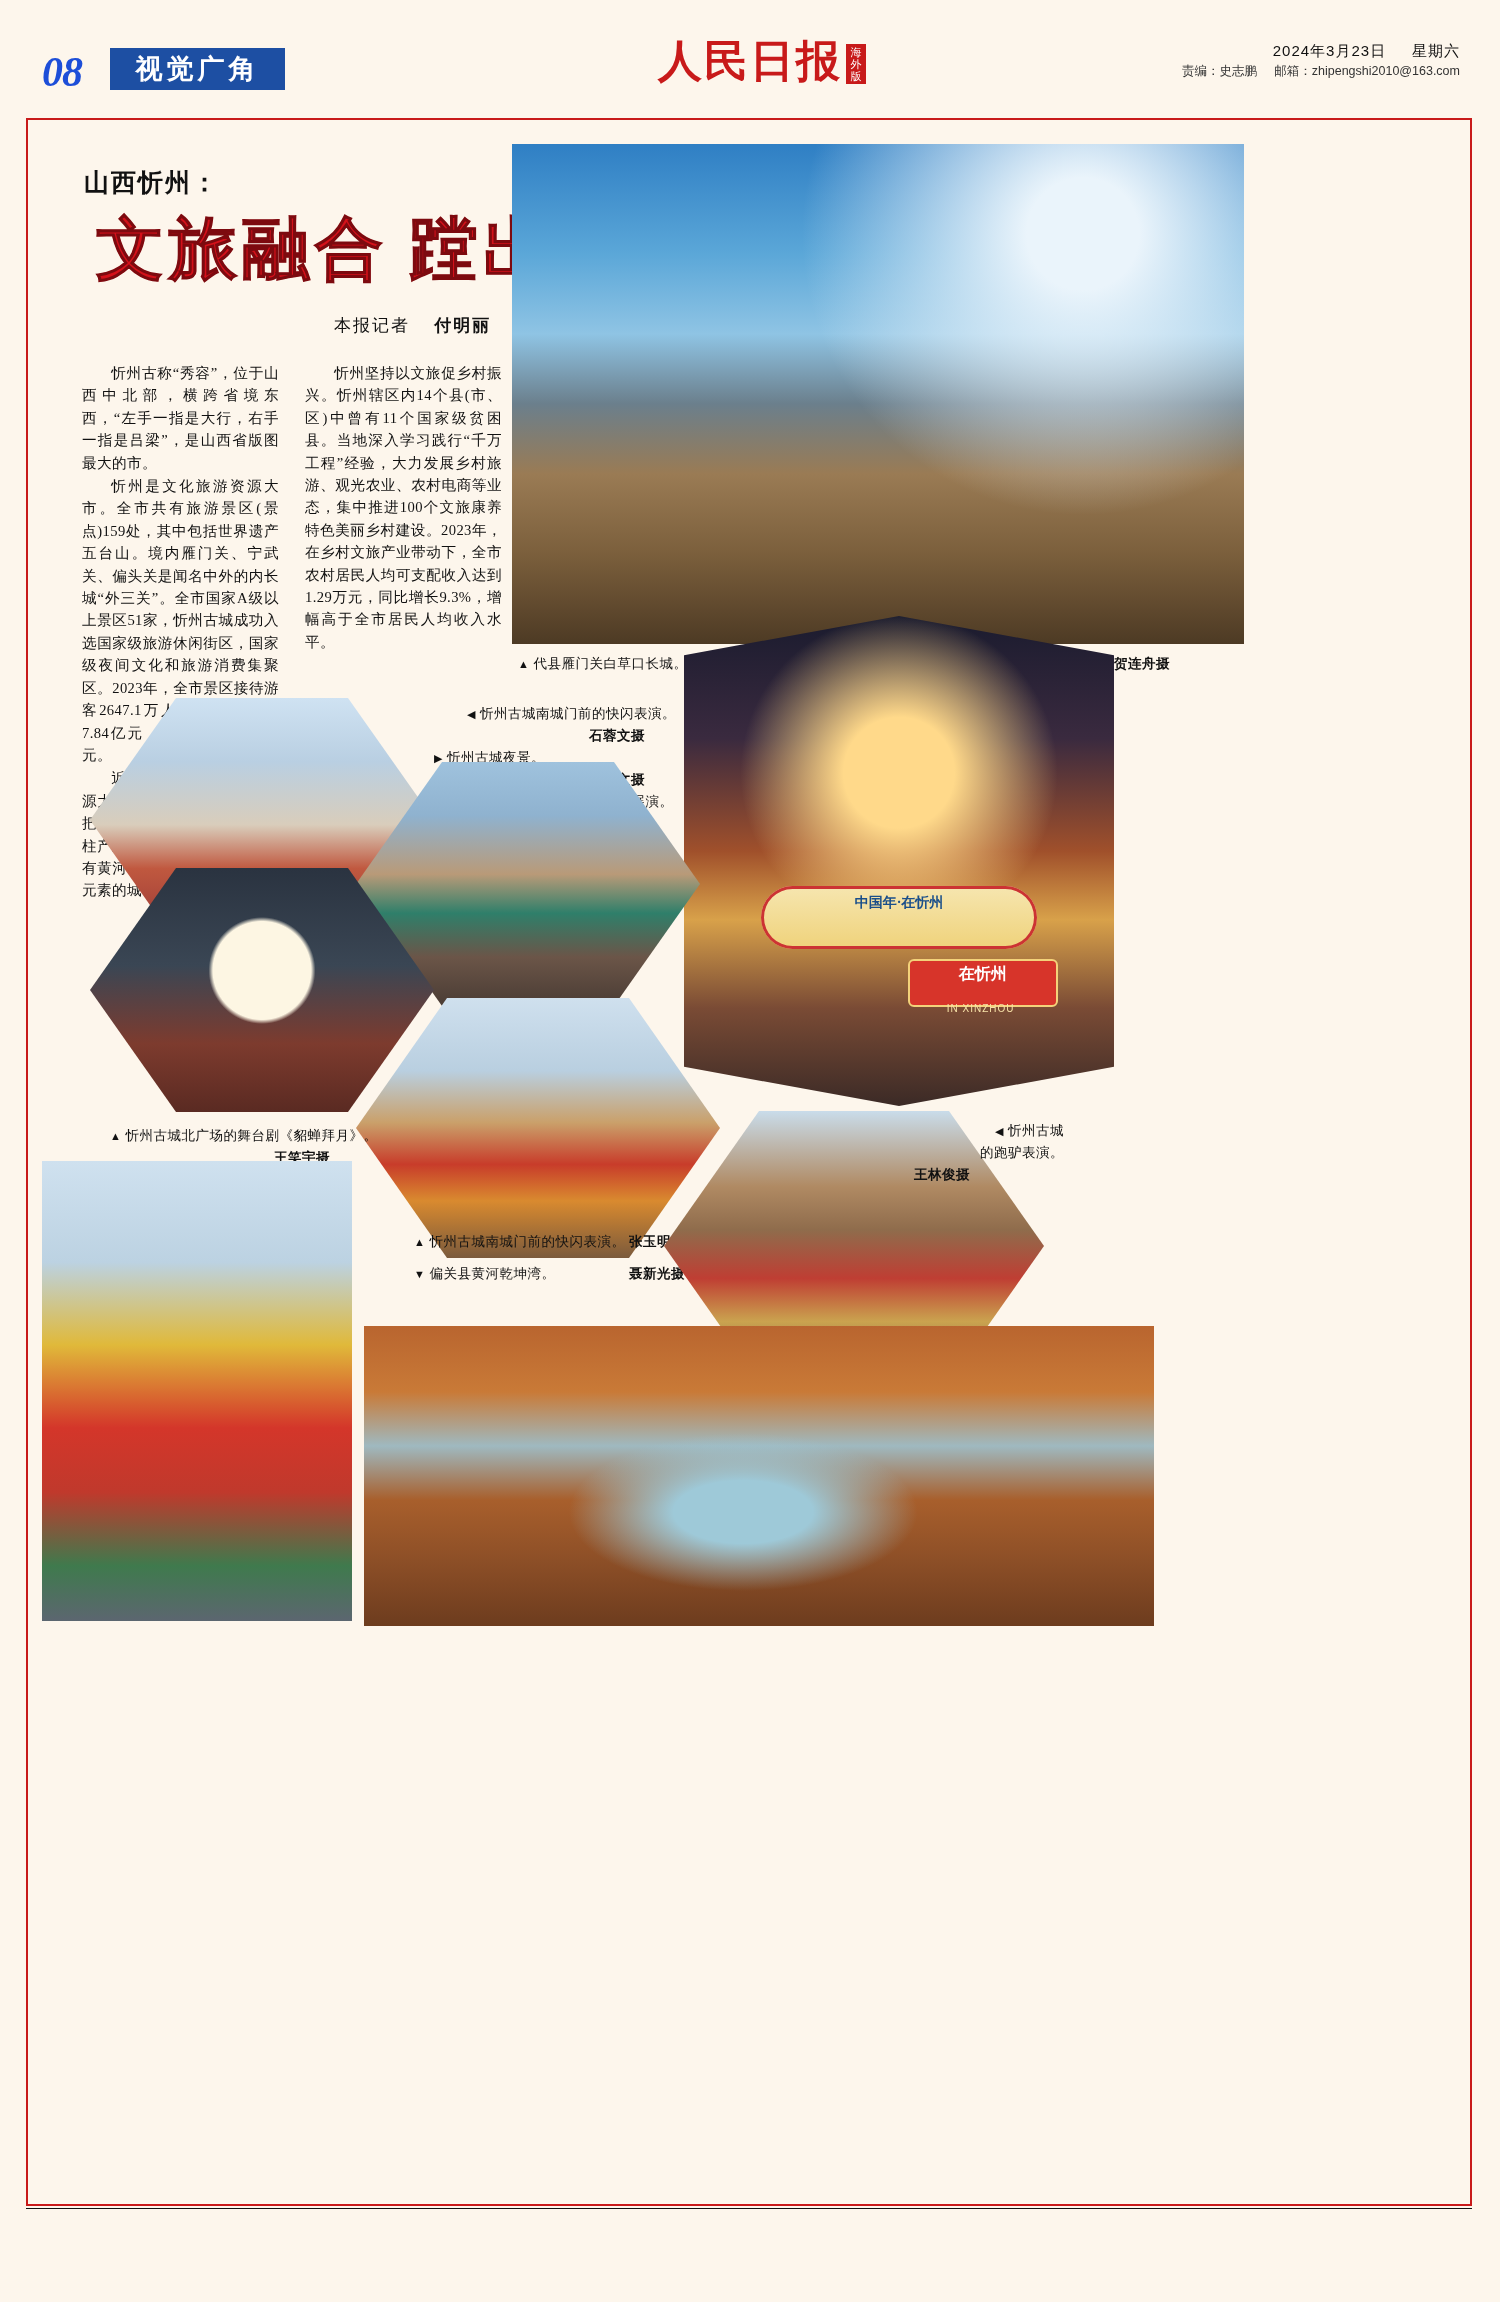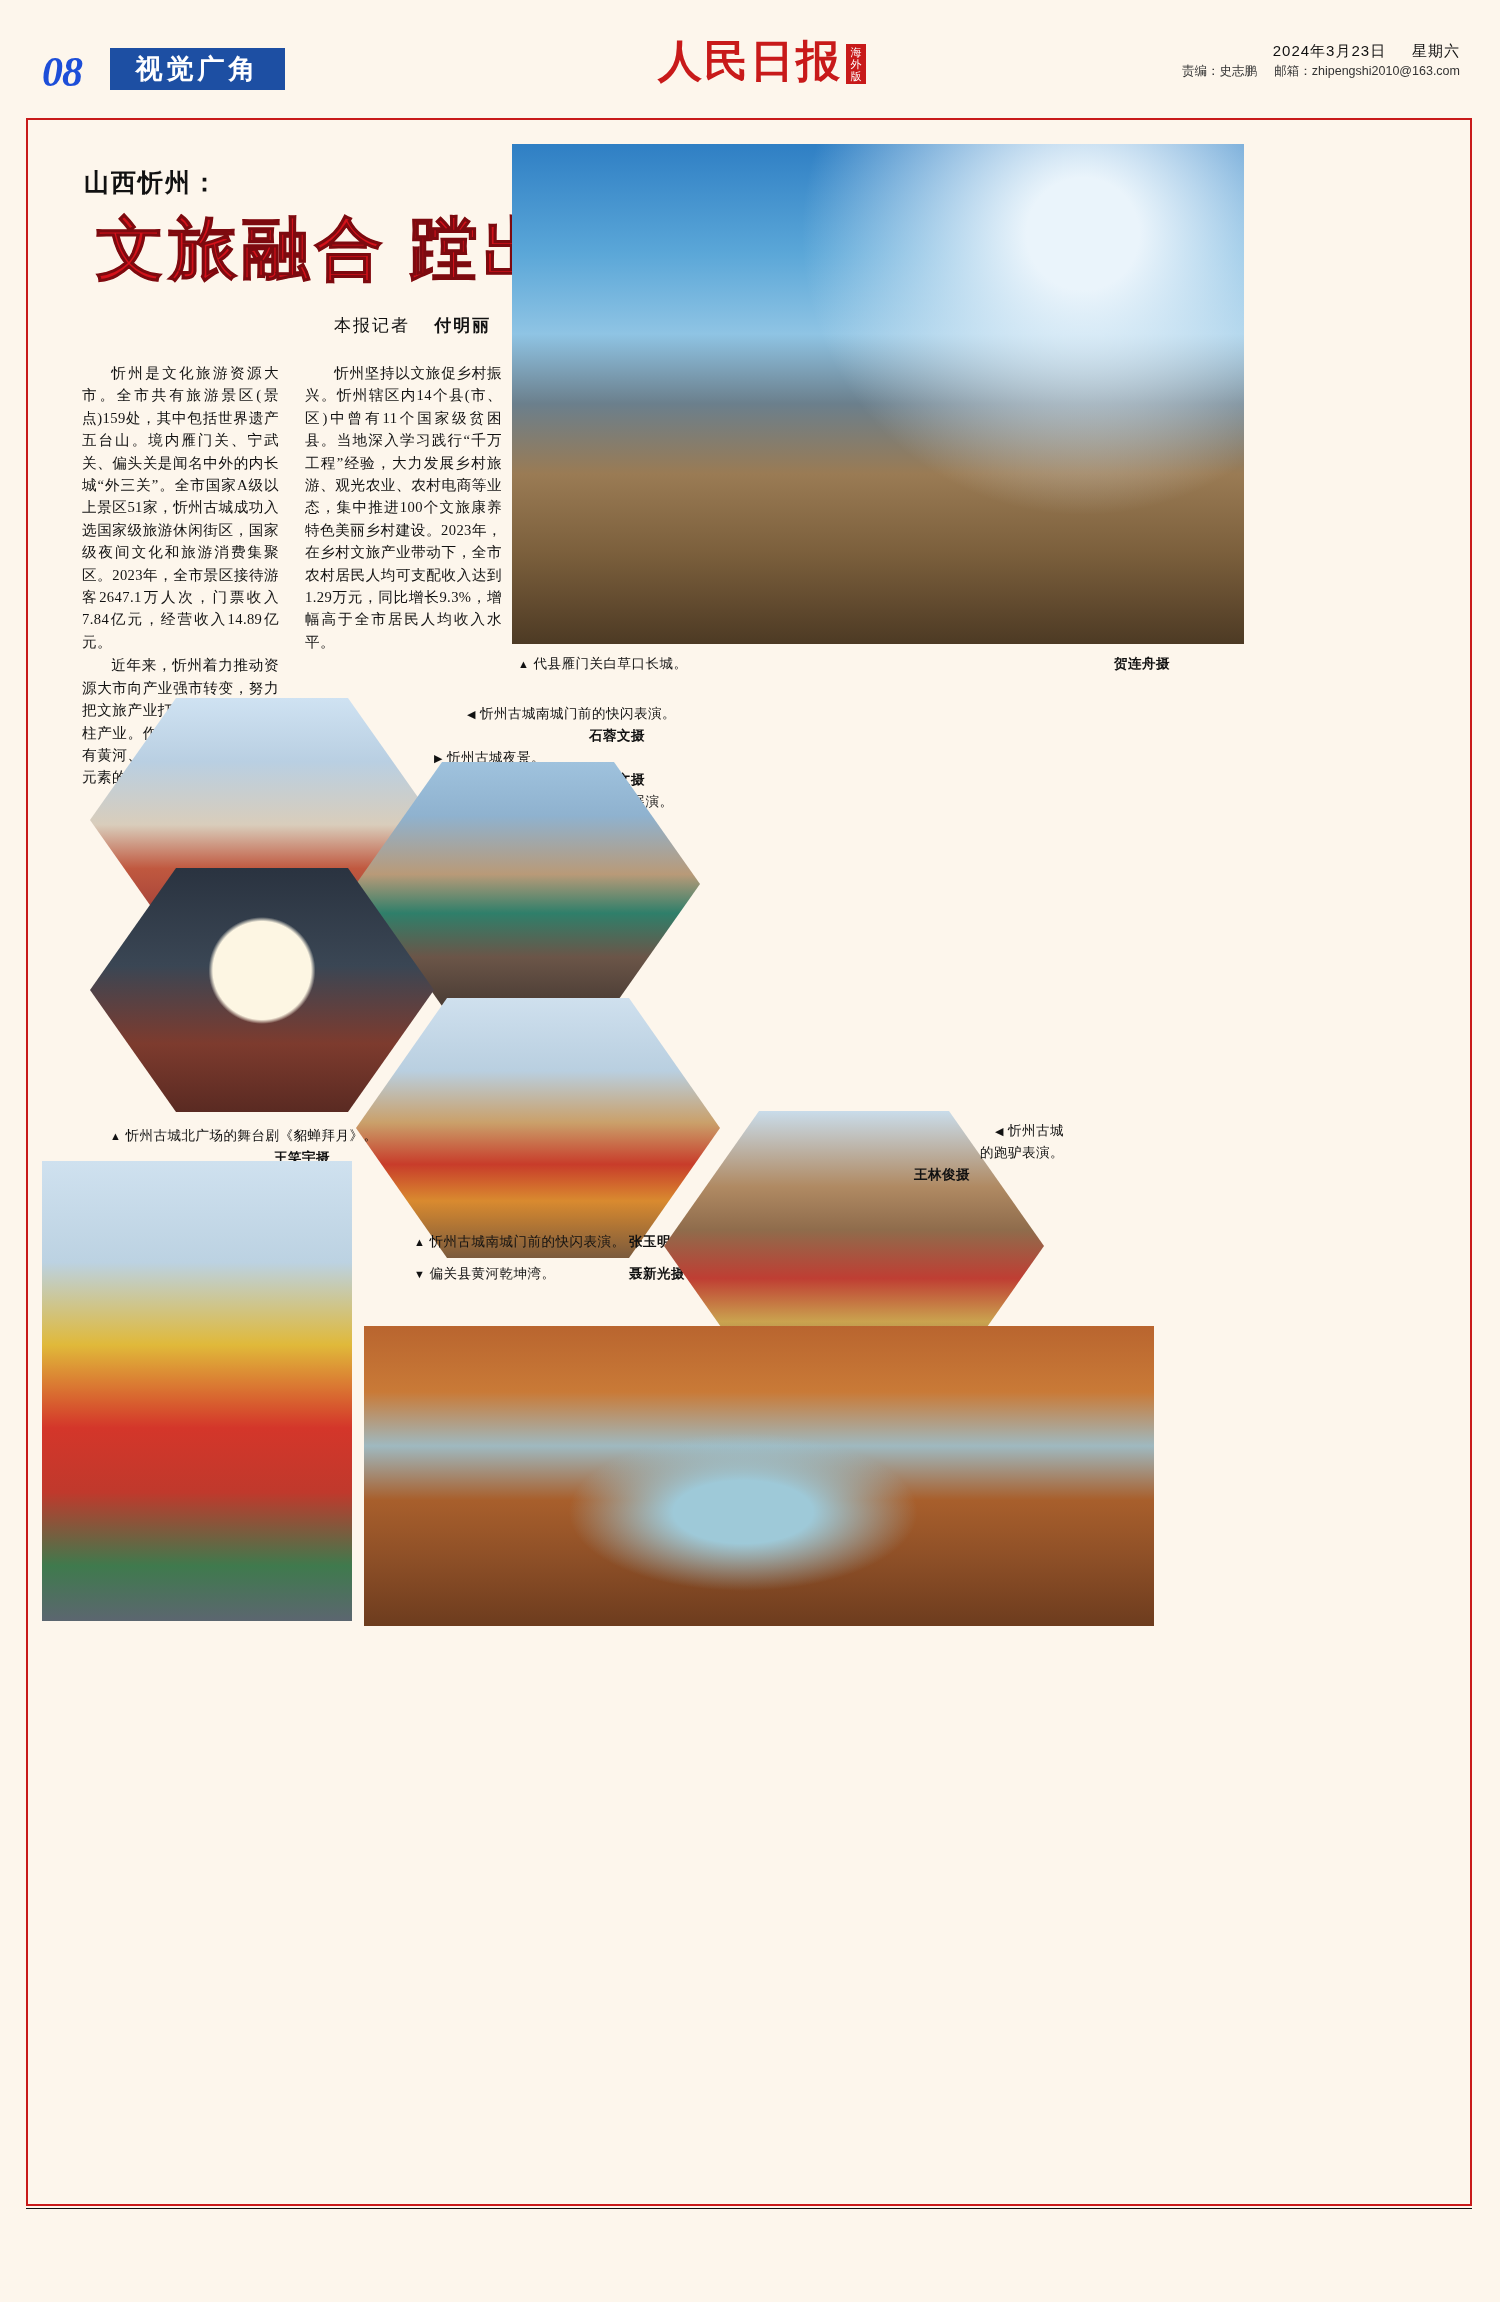--- a/index.html
+++ b/index.html
@@ -173,20 +173,21 @@
 
       <div class="kicker">山西忻州：</div>
       <div class="headline">文旅融合  蹚出发展新路</div>
       <div class="byline">
         <span>本报记者</span>
         <b>付明丽</b>
       </div>
 
       <div class="bodycols">
         <div class="col">
+          <p>忻州古称“秀容”，位于山西中北部，横跨省境东西，“左手一指是大行，右手一指是吕梁”，是山西省版图最大的市。</p>
           <p>忻州是文化旅游资源大市。全市共有旅游景区(景点)159处，其中包括世界遗产五台山。境内雁门关、宁武关、偏头关是闻名中外的内长城“外三关”。全市国家A级以上景区51家，忻州古城成功入选国家级旅游休闲街区，国家级夜间文化和旅游消费集聚区。2023年，全市景区接待游客2647.1万人次，门票收入7.84亿元，经营收入14.89亿元。</p>
           <p>近年来，忻州着力推动资源大市向产业强市转变，努力把文旅产业打造成为战略性支柱产业。作为山西唯一同时拥有黄河、长城、太行三大文旅元素的城市。</p>
         </div>
         <div class="col">
           <p>忻州坚持以文旅促乡村振兴。忻州辖区内14个县(市、区)中曾有11个国家级贫困县。当地深入学习践行“千万工程”经验，大力发展乡村旅游、观光农业、农村电商等业态，集中推进100个文旅康养特色美丽乡村建设。2023年，在乡村文旅产业带动下，全市农村居民人均可支配收入达到1.29万元，同比增长9.3%，增幅高于全市居民人均收入水平。</p>
         </div>
       </div>
 
       <div class="ph p-greatwall" style="left:478px;top:18px;width:732px;height:500px;">
       </div>
@@ -213,20 +214,34 @@
         <span>宫爱文摄</span>
       </div>
 
       <div class="cap" style="left:400px;top:666px;width:250px;">
         <span class="tri">▼</span><span>忻府区貂蝉故园的三国情景戏展演。</span>
       </div>
       <div class="cap" style="left:555px;top:688px;font-weight:bold;">
         <span>张存良摄</span>
       </div>
 
+      <div class="ph p-night" style="left:650px;top:490px;width:430px;height:490px;
+                  -webkit-clip-path:polygon(0 8%,50% 0,100% 8%,100% 92%,50% 100%,0 92%);
+                  clip-path:polygon(0 8%,50% 0,100% 8%,100% 92%,50% 100%,0 92%);">
+        <div style="position:absolute;left:18%;top:55%;width:64%;height:13%;
+                    background:linear-gradient(#f6e6b0,#efd27a);border-radius:40px;
+                    box-shadow:0 0 0 3px #c33 inset;">
+          <div style="text-align:center;font-size:14px;color:#1a4f8a;font-weight:bold;line-height:2.4;">中国年·在忻州</div>
+        </div>
+        <div style="position:absolute;left:52%;top:70%;width:34%;height:9%;background:#d7342a;
+                    border:2px solid #f3d27a;border-radius:6px;color:#fff;text-align:center;
+                    font-size:16px;font-weight:bold;line-height:1.6;">在忻州</div>
+        <div style="position:absolute;left:52%;top:79%;width:34%;text-align:center;color:#f7e2a8;
+                    font-family:'Liberation Sans',sans-serif;font-size:10px;letter-spacing:1px;">IN XINZHOU</div>
+      </div>
 
       <div class="ph hex p-opera" style="left:322px;top:636px;width:344px;height:244px;"></div>
 
       <div class="ph hex p-moon" style="left:56px;top:742px;width:344px;height:244px;"></div>
 
       <div class="ph hex p-dragon" style="left:322px;top:872px;width:364px;height:260px;"></div>
 
       <div class="cap" style="left:76px;top:1000px;width:300px;">
         <span class="tri">▲</span><span>忻州古城北广场的舞台剧《貂蝉拜月》。</span>
       </div>

